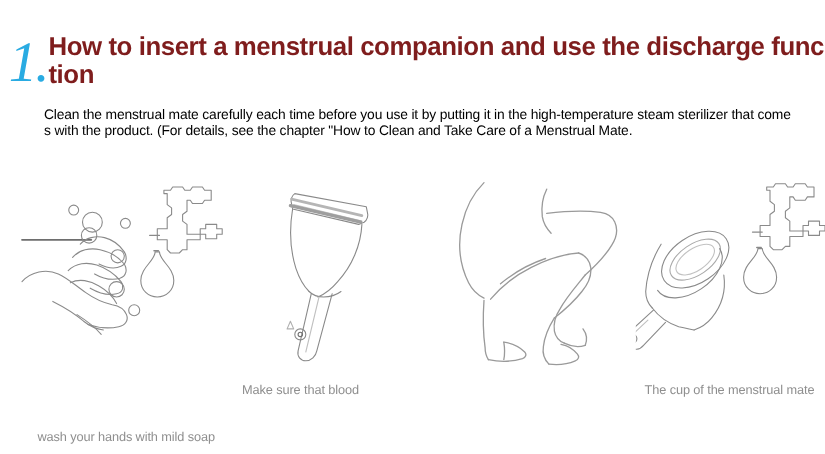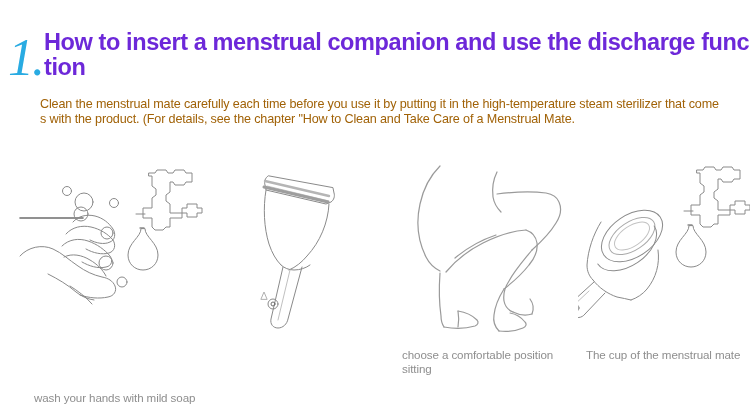--- a/index.html
+++ b/index.html
@@ -46,36 +46,36 @@
     line-height: 52px;
     letter-spacing: -2px;
     white-space: nowrap;
   }
 
   .heading-title {
     position: absolute;
     left: 44px;
     top: 0px;
     width: 706px;
-    color: #6d28d9;
+    color: #7f1d1d;
     font-family: "Liberation Sans", sans-serif;
     font-weight: bold;
     font-size: 23.5px;
     line-height: 25px;
     letter-spacing: -0.4px;
     word-break: break-all;
   }
 
   
   .intro-paragraph {
     position: absolute;
     left: 40px;
     top: 97px;
     width: 682px;
-    color: #a16207;
+    color: #000000;
     font-family: "Liberation Sans", sans-serif;
     font-size: 12.6px;
     line-height: 15.2px;
     letter-spacing: -0.15px;
     word-break: break-all;
   }
 
   
   .panels {
     position: absolute;
@@ -201,20 +201,21 @@
             <path d="M76 107 l-12 52 c-1 5 2 9 7 9 c5 0 9 -4 10 -9 l14 -52"></path>
             <path d="M83 110 l-12 50" stroke="#c0c0c0"></path>
 
             <circle cx="66" cy="144" r="5"></circle>
             <circle cx="66" cy="144" r="2" stroke="#707070"></circle>
 
             <path d="M54 139 l3 -7 l3 7 z" stroke="#b0b0b0"></path>
           </g>
         </svg>
       </div>
+      <div class="panel-caption">Make sure that blood</div>
     </div>
 
     <div class="panel panel-3">
       <div class="panel-art">
         <svg viewBox="0 0 188 178" fill="none" xmlns="http://www.w3.org/2000/svg">
           <g stroke="#9a9a9a" stroke-width="1.2" fill="none" stroke-linecap="round" stroke-linejoin="round">
 
             <path d="M47 6 c-10 10 -17 24 -20 38 c-4 18 -2 37 6 53 c3 6 8 11 14 14"></path>
 
             <path d="M104 12 c-4 8 -5 17 -4 25 c1 6 4 11 8 15"></path>
@@ -234,21 +235,20 @@
             <path d="M111 129 c-5 8 -9 17 -10 26 c-1 6 1 12 5 16"></path>
 
             <path d="M106 171 c8 1 17 0 24 -3 c3 -1 4 -4 2 -6 c-4 -5 -9 -8 -15 -9"></path>
 
             <path d="M47 113 c-1 14 -1 29 1 43 c0 4 1 8 3 11"></path>
             <path d="M51 167 c10 2 21 2 31 -1 c3 -1 4 -4 2 -6 c-5 -5 -12 -8 -19 -9"></path>
             <path d="M65 151 c1 6 1 11 0 16"></path>
           </g>
         </svg>
       </div>
-      <div class="panel-caption">choose a comfortable position sitting</div>
     </div>
 
     <div class="panel panel-4">
       <div class="panel-art">
         <svg viewBox="0 0 188 178" fill="none" xmlns="http://www.w3.org/2000/svg">
           <g stroke="#8a8a8a" stroke-width="1" fill="none" stroke-linecap="round" stroke-linejoin="round">
 
             <path d="M119 10 h6 l2 -3 h9 l2 3 h5 l2 -3 h9 l2 3 h6 v9 h-6 l-2 3 h-9 l-2 -3 h-3 v10
                      l-4 3 v6 l4 3 v9 h12 v-5 h5 v-4 h10 v4 h5 v5 h-5 v4 h-10 v-4 h-5 v5 h-12 v9
                      h-4 l-3 3 h-8 l-3 -3 v-9 h-9 v-10 h9 v-10 l4 -3 v-6 l-4 -3 v-10 h-3 z"></path>

